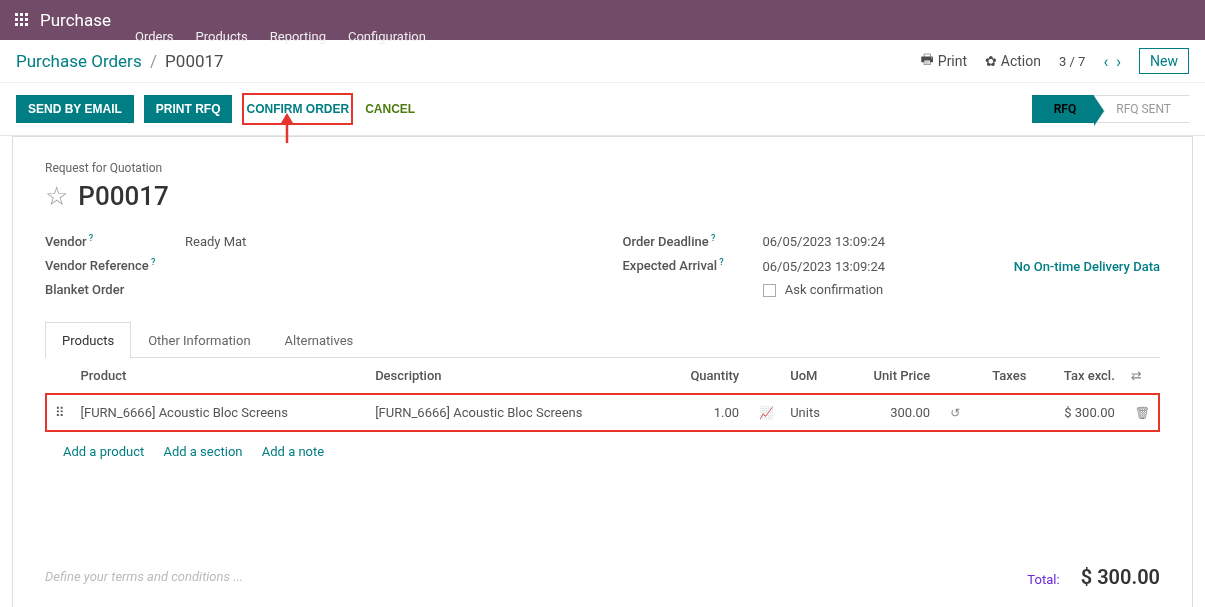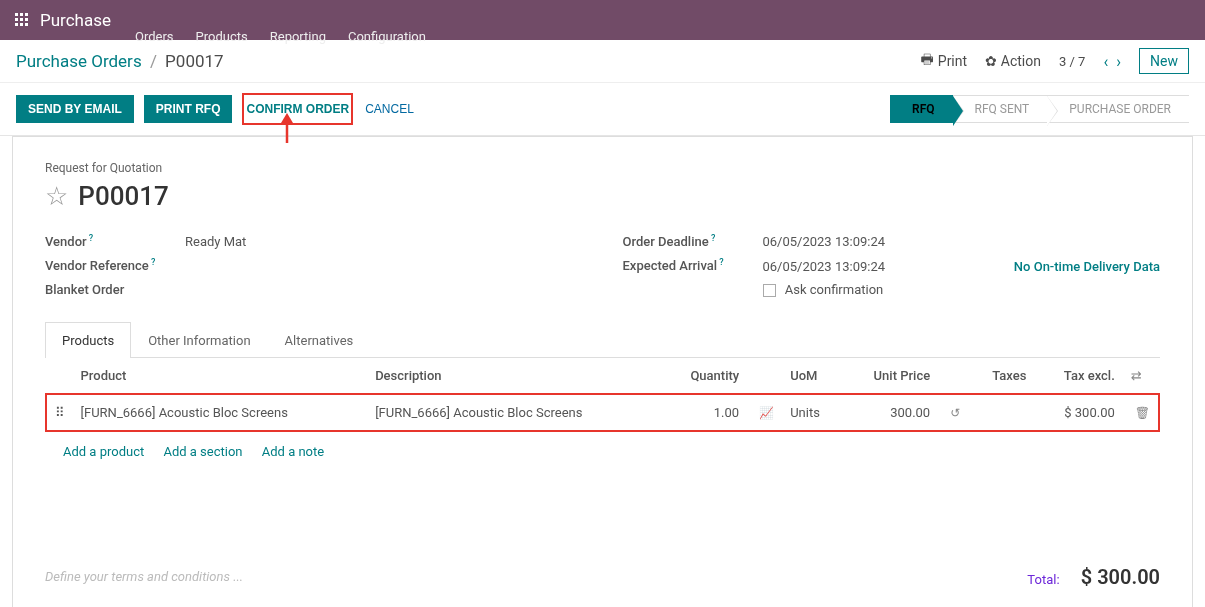--- a/index.html
+++ b/index.html
@@ -125,26 +125,25 @@
   </div>
 </div>
 
 <div class="actionbar">
   <div class="actions-left">
     <button class="btn-primary">SEND BY EMAIL</button>
     <button class="btn-primary">PRINT RFQ</button>
     <span class="highlight-box">
       <button class="btn-secondary">CONFIRM ORDER</button>
     </span>
-    <button class="btn-secondary" style="color:#0369a1;font-weight:400">CANCEL</button>
+    <button class="btn-secondary" style="color:#4d7c0f;font-weight:700">CANCEL</button>
   </div>
   <div class="statusbar">
     <div class="status-step active">RFQ</div>
     <div class="status-step">RFQ SENT</div>
-    <div class="status-step">PURCHASE ORDER</div>
   </div>
 </div>
 
 <svg class="annotation-arrow" style="left:277px; top:113px;" width="20" height="30">
   <line x1="10" y1="30" x2="10" y2="6" stroke="#e7352c" stroke-width="2.5"></line>
   <polygon points="10,0 4,10 16,10" fill="#e7352c"></polygon>
 </svg>
 
 <div class="sheet">
   <div class="subtitle">Request for Quotation</div>

